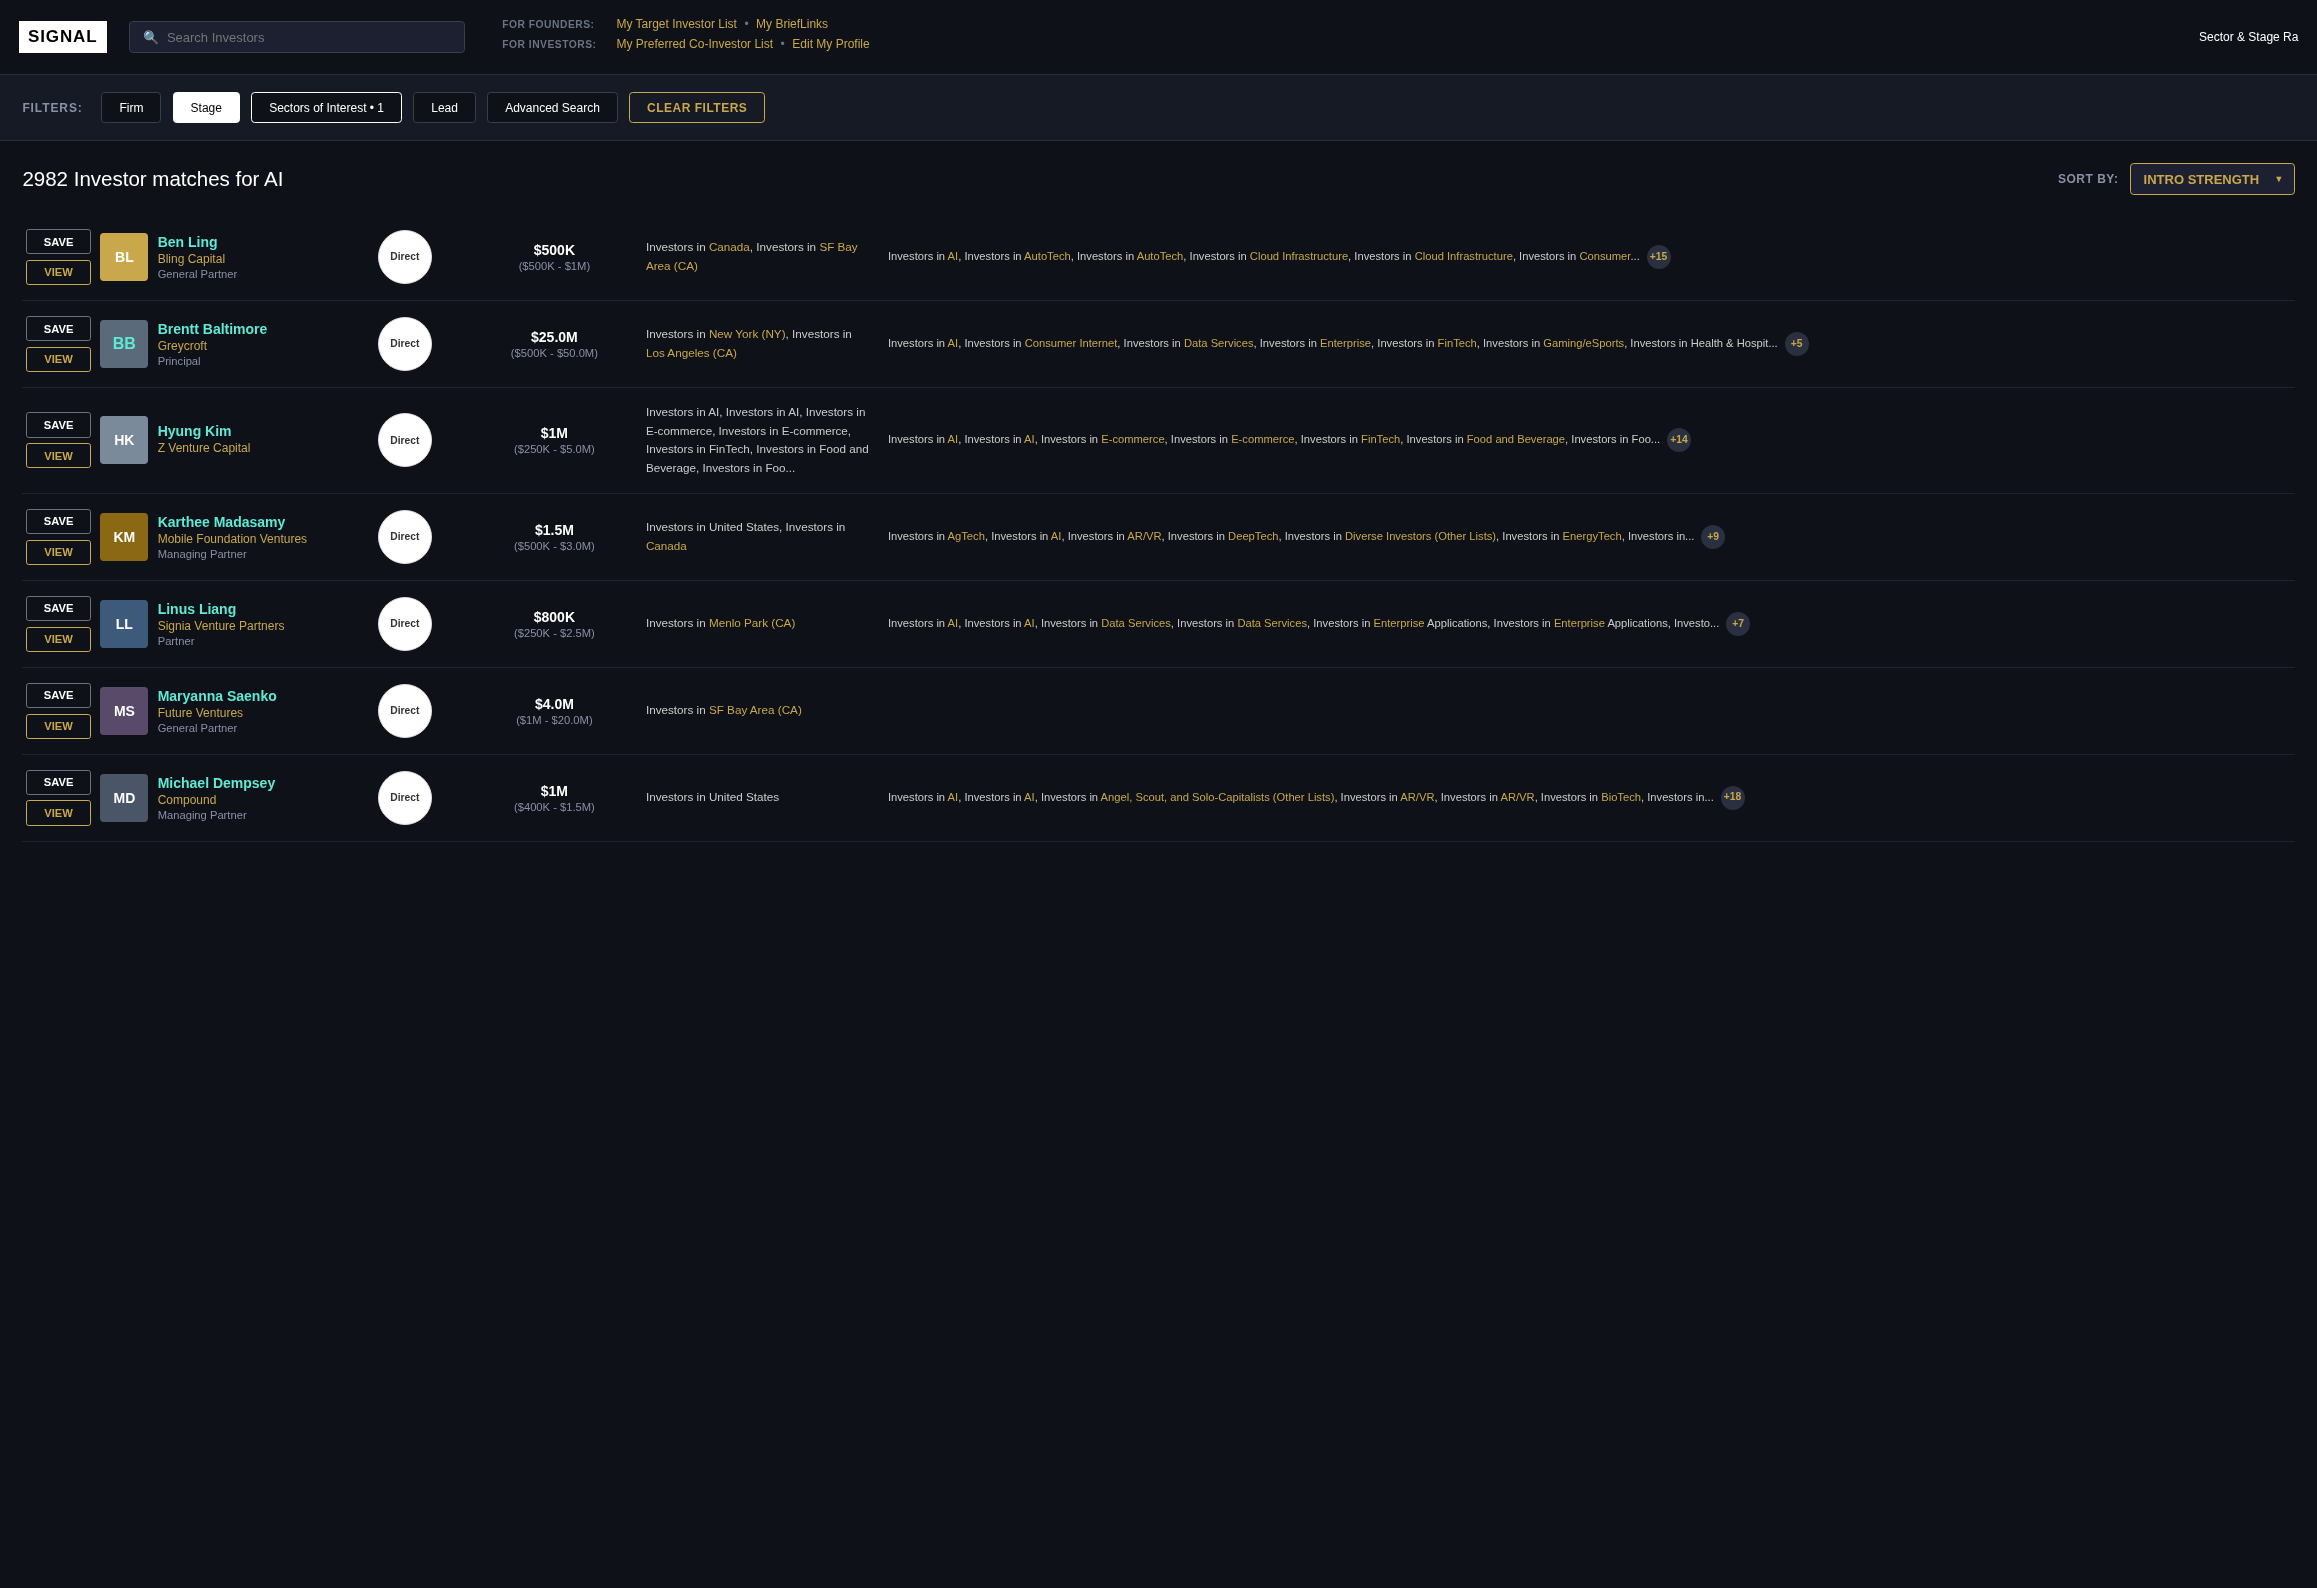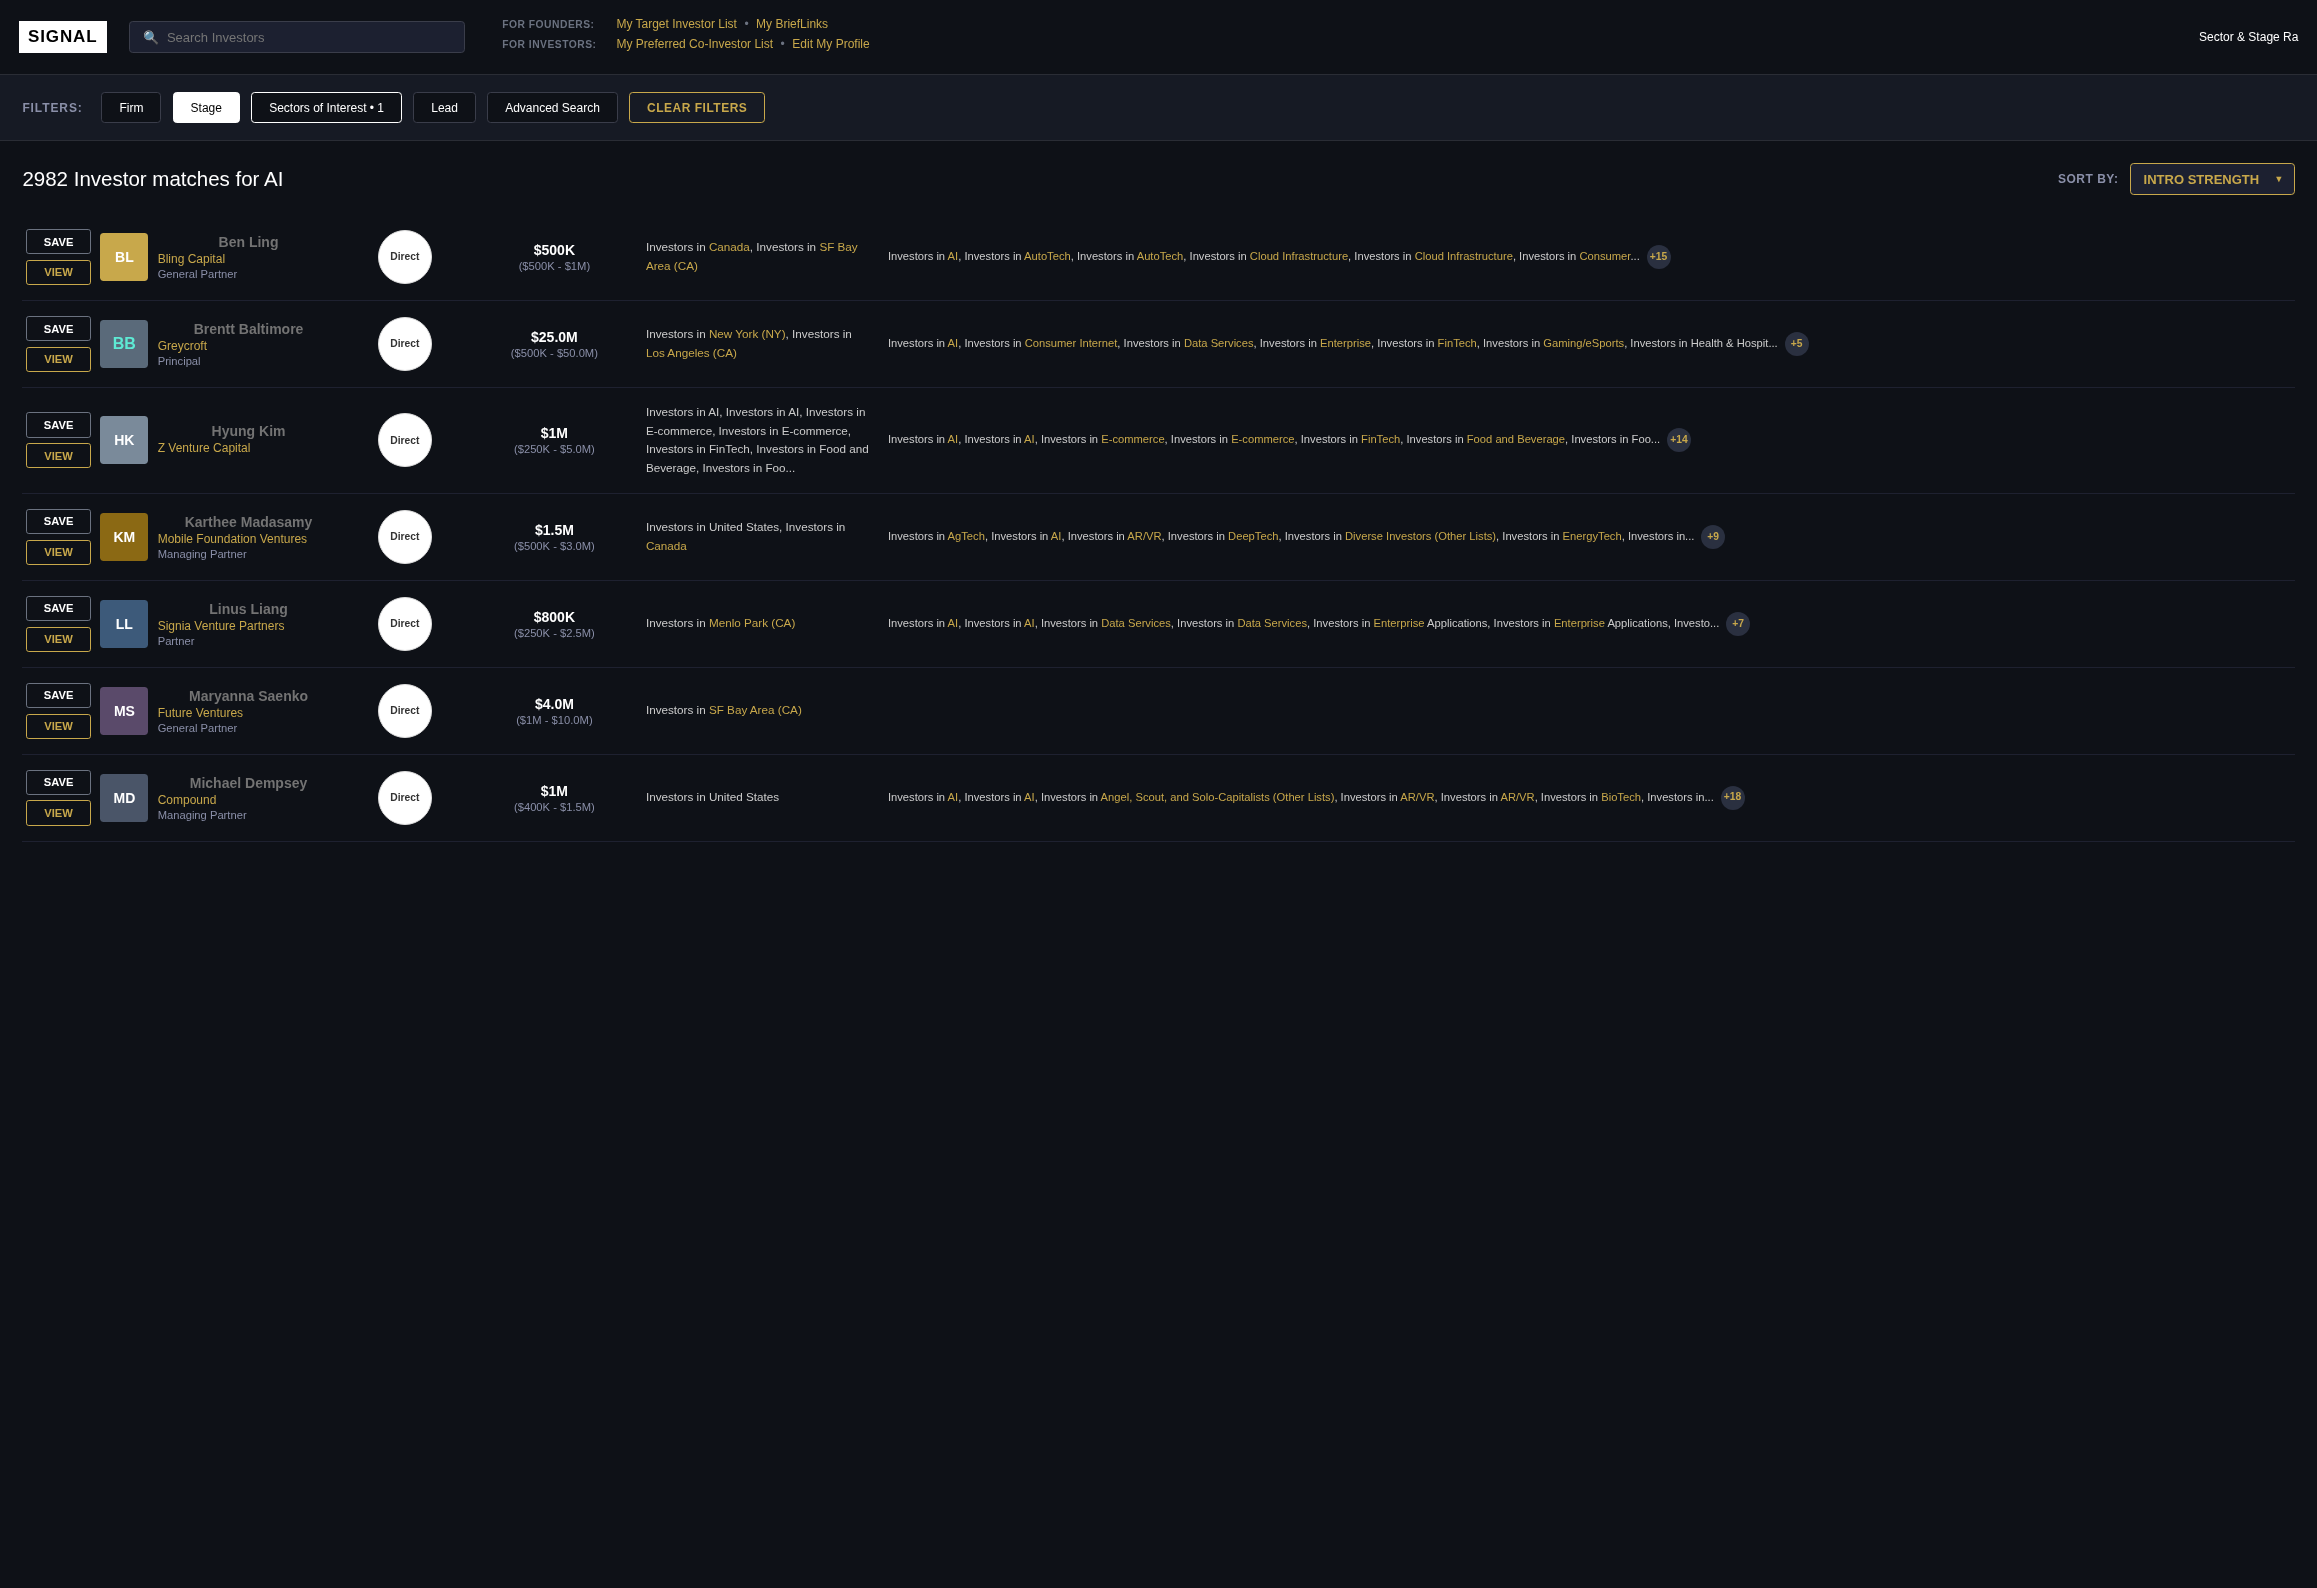--- a/index.html
+++ b/index.html
@@ -42,21 +42,21 @@
     .col-header.left { text-align: left; padding-left: 9.3px; }
 
     
     .investor-row { display: grid; grid-template-columns: 317px 131px 168px 242px 1fr; align-items: center; border-bottom: 0.9px solid #1e2130; padding: 15px 0; }
     .investor-cell { display: flex; align-items: center; gap: 9.3px; padding-left: 3.7px; }
     .action-btns { display: flex; flex-direction: column; gap: 5.6px; min-width: 65px; }
     .save-btn { background: #0e1117; border: 0.9px solid #6b7280; color: #fff; padding: 5.6px 13px; border-radius: 2.8px; cursor: pointer; font-size: 11.2px; font-weight: 600; }
     .view-btn { background: #0e1117; border: 0.9px solid #c8a84b; color: #c8a84b; padding: 5.6px 13px; border-radius: 2.8px; cursor: pointer; font-size: 11.2px; font-weight: 600; }
     .avatar { width: 48px; height: 48px; border-radius: 3.7px; background: #2a2d35; flex-shrink: 0; overflow: hidden; display: flex; align-items: center; justify-content: center; font-size: 18.6px; }
     .investor-info { flex: 1; }
-    .investor-name { font-size: 14px; font-weight: 600; color: #737373; margin-bottom: 1.9px; text-align: center; }
+    .investor-name { font-size: 14px; font-weight: 600; color: #5eead4; margin-bottom: 1.9px; }
     .investor-firm { color: #c8a84b; font-size: 12px; margin-bottom: 1.9px; }
     .investor-title { color: #8a8fa8; font-size: 11.2px; }
 
     
     .direct-cell { display: flex; justify-content: center; align-items: center; }
     .direct-badge { width: 54px; height: 54px; border-radius: 50%; background: #fff; display: flex; align-items: center; justify-content: center; font-size: 10.3px; font-weight: 700; color: #333; border: 1.9px solid #ddd; }
 
     
     .sweetspot-cell { display: flex; flex-direction: column; align-items: center; text-align: center; }
     .sweetspot-amount { font-size: 14px; font-weight: 600; color: #fff; }
@@ -252,21 +252,21 @@
         <div class="investor-name">Maryanna Saenko</div>
         <div class="investor-firm link-gold" style="cursor:pointer;">Future Ventures</div>
         <div class="investor-title">General Partner</div>
       </div>
     </div>
     <div class="direct-cell">
       <div class="direct-badge">Direct</div>
     </div>
     <div class="sweetspot-cell">
       <div class="sweetspot-amount">$4.0M</div>
-      <div class="sweetspot-range">($1M - $10.0M)</div>
+      <div class="sweetspot-range">($1M - $20.0M)</div>
     </div>
     <div class="locations-cell">Investors in <span class="link-gold">SF Bay Area (CA)</span></div>
   </div>
       <div class="investor-row">
     <div class="investor-cell">
       <div class="action-btns">
         <button class="save-btn">SAVE</button>
         <button class="view-btn">VIEW</button>
       </div>
       <div class="avatar" style="background:#4a5568; color:#fff; font-size:14px; font-weight:700;">MD</div>

